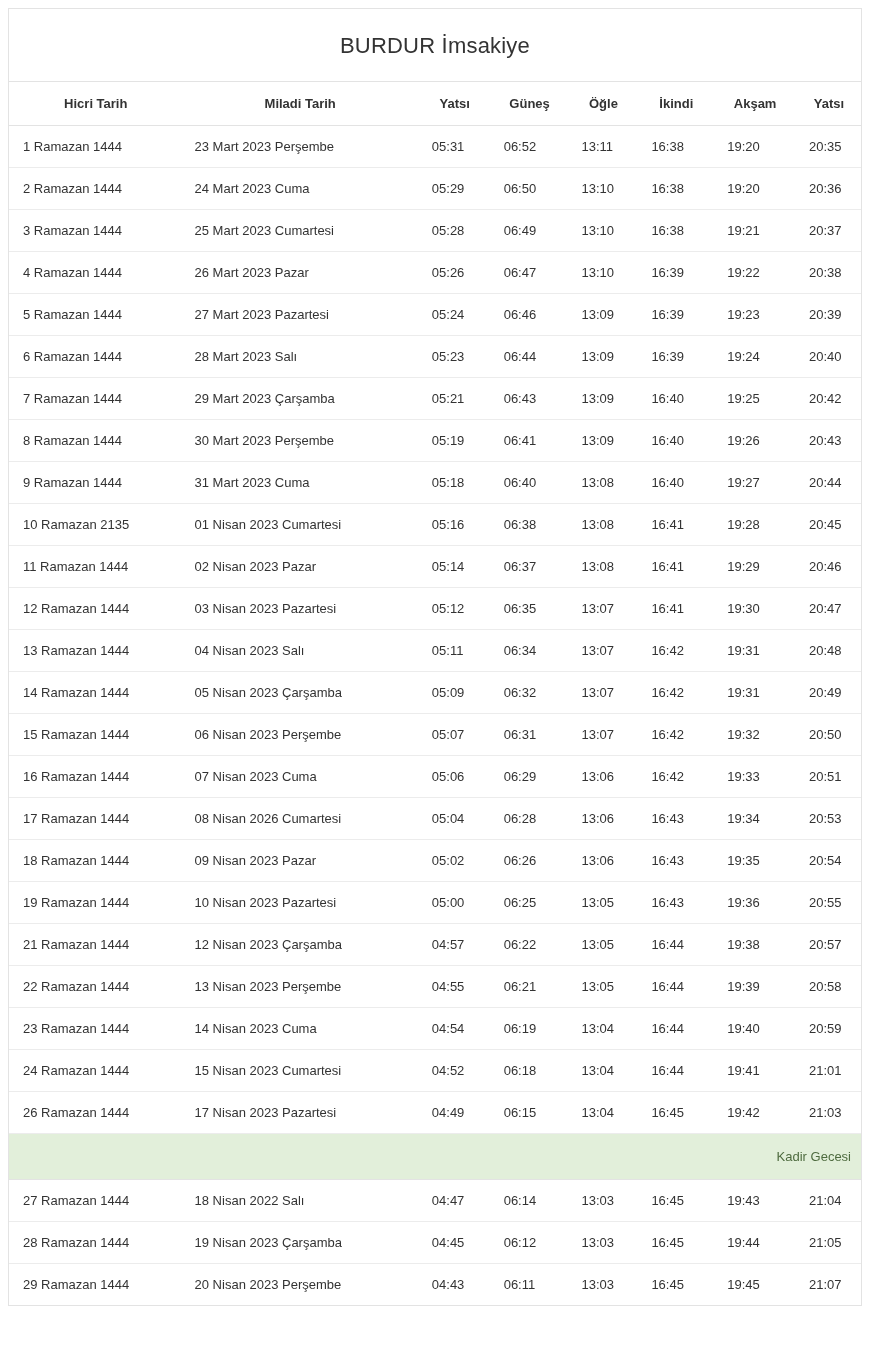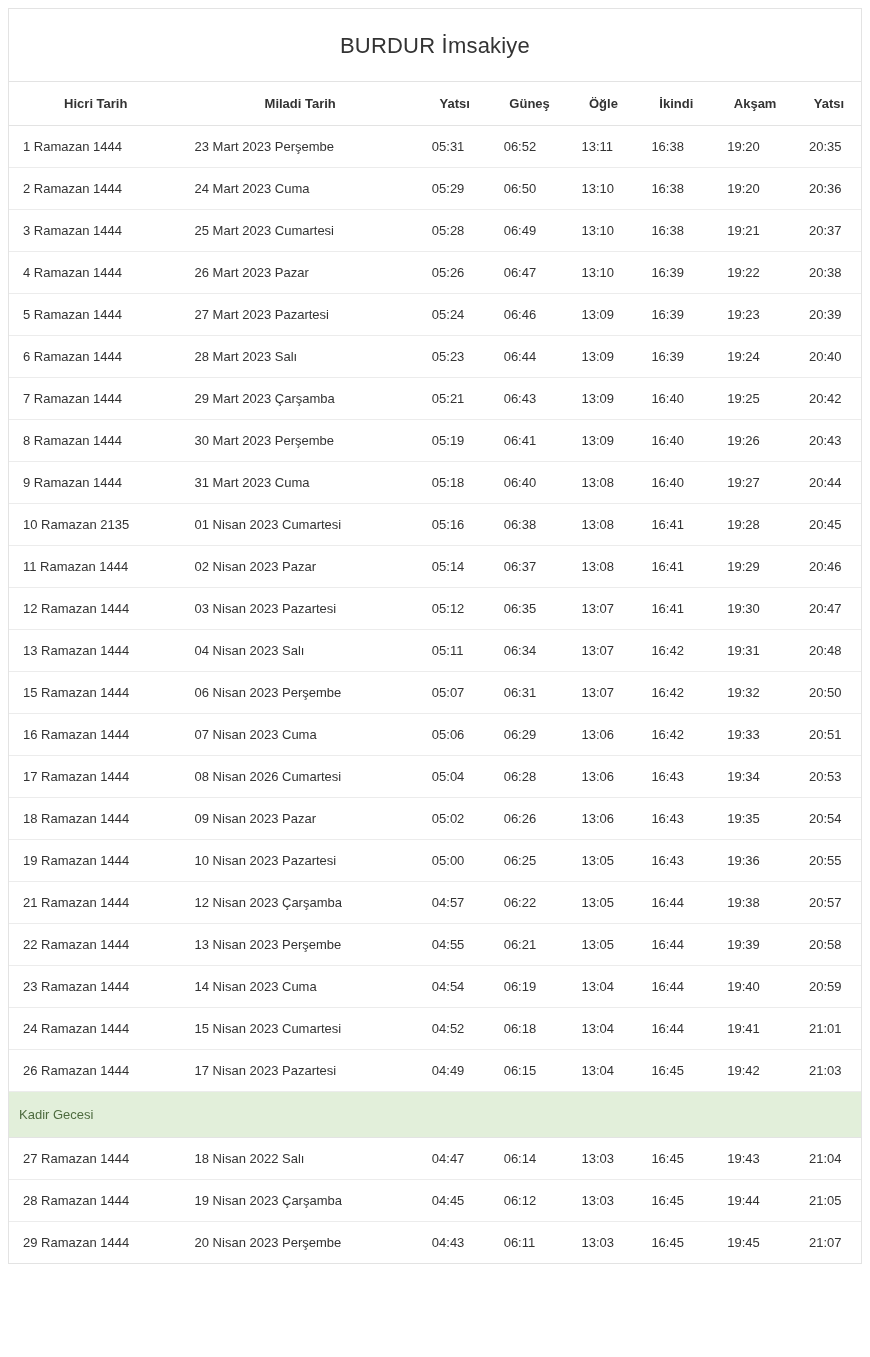--- a/index.html
+++ b/index.html
@@ -68,21 +68,21 @@
   col.c-miladi { width: 238px; }
   col.c-imsak { width: 72px; }
   col.c-gunes { width: 78px; }
   col.c-ogle { width: 70px; }
   col.c-ikindi { width: 76px; }
   col.c-aksam { width: 82px; }
   col.c-yatsi { width: 66px; }
 
   tr.special td {
     background: #e2efda;
-    text-align: left;
+    text-align: right;
     color: #4e6b3f;
     font-size: 13px;
     padding: 15px 10px;
     border-bottom: 1px solid #e3e3e3;
   }
 </style>
 </head>
 <body>
 
 <div class="page">
@@ -240,20 +240,30 @@
             <td>13 Ramazan 1444</td>
             <td>04 Nisan 2023 Salı</td>
             <td>05:11</td>
             <td>06:34</td>
             <td>13:07</td>
             <td>16:42</td>
             <td>19:31</td>
             <td>20:48</td>
           </tr>
           <tr>
+            <td>14 Ramazan 1444</td>
+            <td>05 Nisan 2023 Çarşamba</td>
+            <td>05:09</td>
+            <td>06:32</td>
+            <td>13:07</td>
+            <td>16:42</td>
+            <td>19:31</td>
+            <td>20:49</td>
+          </tr>
+          <tr>
             <td>15 Ramazan 1444</td>
             <td>06 Nisan 2023 Perşembe</td>
             <td>05:07</td>
             <td>06:31</td>
             <td>13:07</td>
             <td>16:42</td>
             <td>19:32</td>
             <td>20:50</td>
           </tr>
           <tr>

